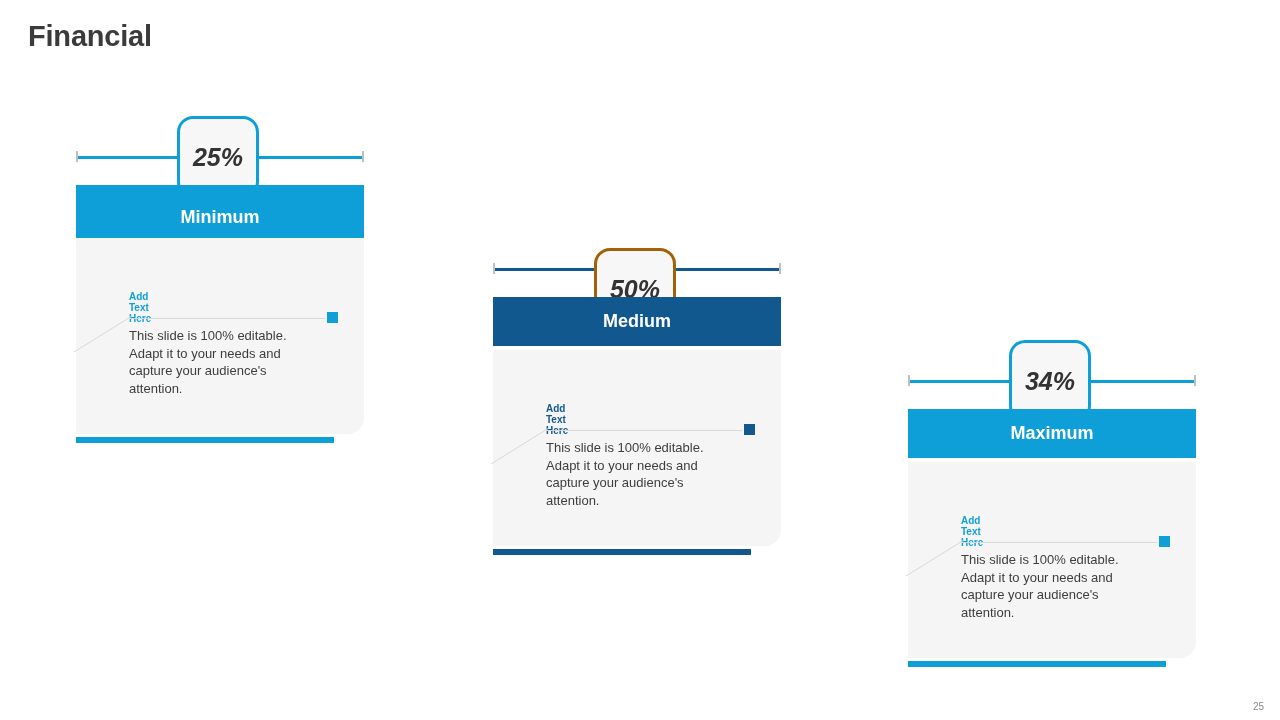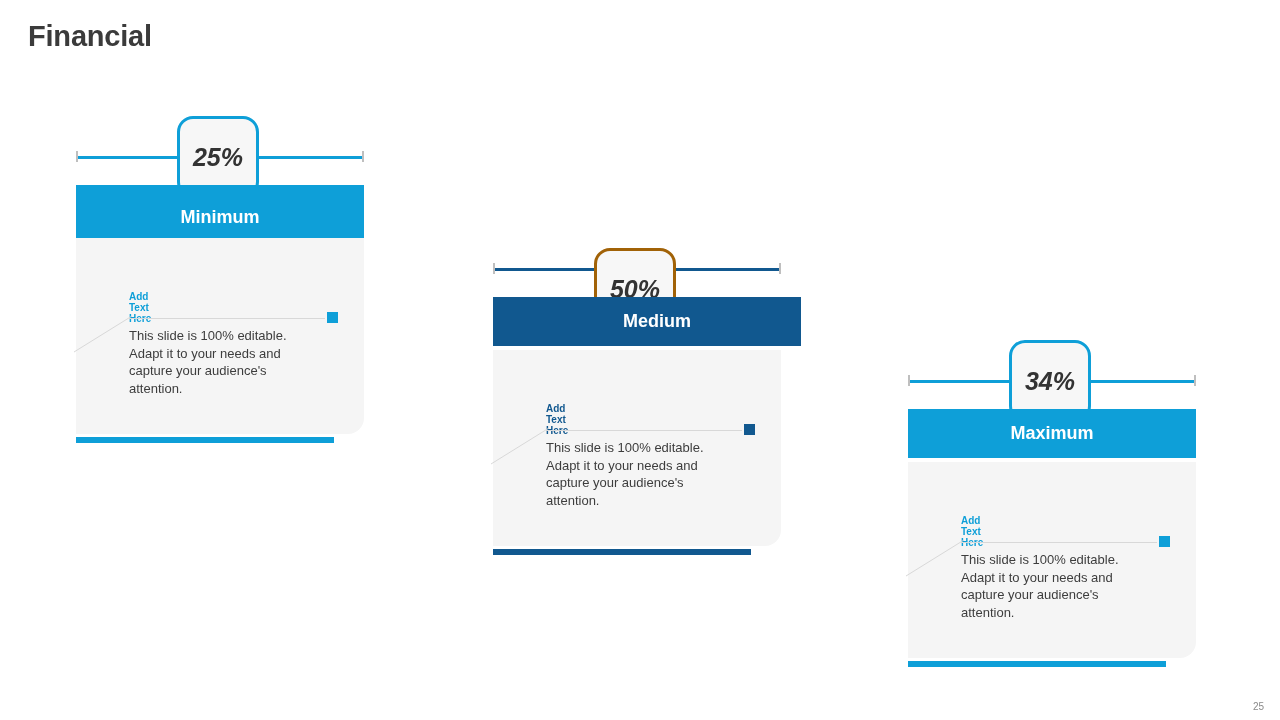--- a/index.html
+++ b/index.html
@@ -168,21 +168,21 @@
   <div class="conn" style="left:493px; top:267px; width:288px;">
     <div class="line" style="background:#11588f;"></div>
     <div class="cap left" style="background:#bfbfbf;"></div>
     <div class="cap right" style="background:#bfbfbf;"></div>
   </div>
 
   <div class="badge" style="left:594px; top:228px; border:3px solid #a16207;margin-top:20px;">
     <span>50%</span>
   </div>
 
-  <div class="band" style="left:493px; top:297px; width:288px; height:49px; background:#11588f;padding-left:20px;">
+  <div class="band" style="left:493px; top:297px; width:288px; height:49px; background:#11588f;">
     <span>Medium</span>
   </div>
 
   <div class="panel" style="left:493px; top:350px; width:288px; height:196px;"></div>
 
   <div class="panel-heading" style="left:546px; top:403px; color:#11588f;">Add Text Here</div>
 
   <div class="panel-rule" style="left:546px; top:430px; width:196px;"></div>
 
   <div class="panel-square" style="left:744px; top:424px; background:#11588f;"></div>

